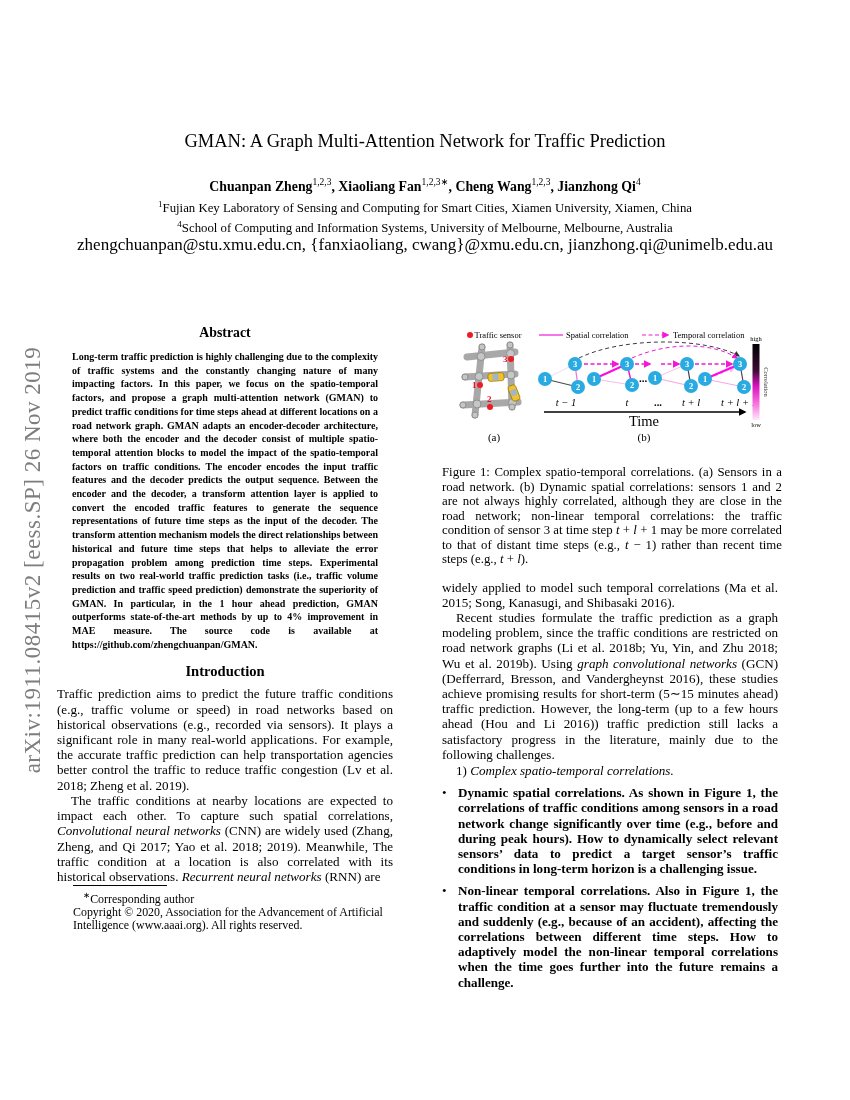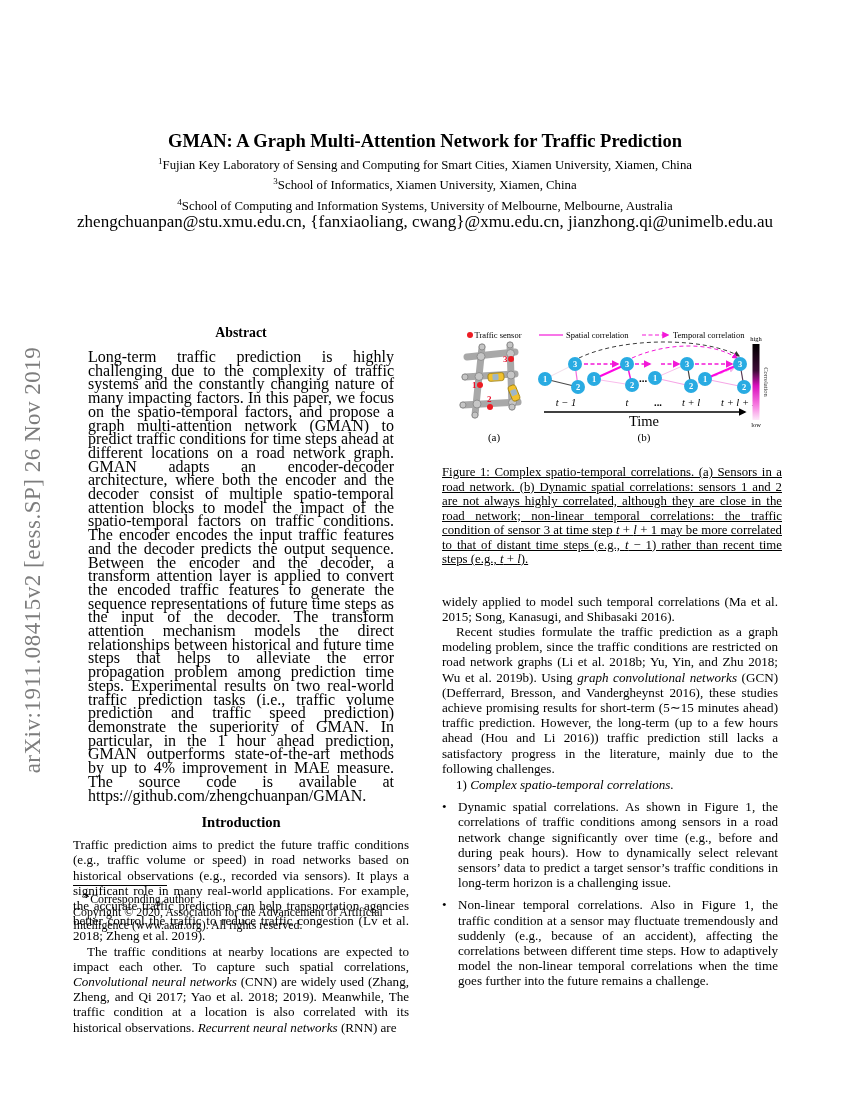--- a/index.html
+++ b/index.html
@@ -13,66 +13,66 @@
     position:absolute; left:33px; top:560px; width:0; height:0;
   }
   .watermark span {
     display:inline-block; white-space:nowrap;
     transform:translate(-50%,-50%) rotate(-90deg);
     font-size:23px; color:#7d7d7d; letter-spacing:0.5px;
     font-family:"Liberation Serif", serif;
   }
   
   .header { position:absolute; left:0; top:131px; width:850px; text-align:center; }
-  .title { font-size:18.5px; font-weight:bold; }
+  .title { font-size:18.5px; font-weight:normal; }
   .authors { margin-top:24px; font-size:13.8px; font-weight:bold; }
   .authors sup { font-weight:normal; font-size:9.5px; }
   .affils { margin-top:1px; font-size:12.8px; line-height:16.2px; }
   .affils sup { font-size:9px; }
   .emails { font-size:17px; line-height:16.2px; }
   
   .col { position:absolute; top:325px; width:336px; text-align:justify; }
-  .col-left  { left:73px; }
+  .col-left  { left:57px; }
   .col-right { left:442px; }
   .abs-head { text-align:center; font-size:13.8px; font-weight:bold; margin-bottom:9px; }
-  .abs-body { padding:0 15px; font-size:16px; line-height:13.7px; text-align:justify; }
+  .abs-body { padding:0 15px; font-size:10px; line-height:13.7px; text-align:justify;font-weight:bold; }
   .sec-head { text-align:center; font-size:14.6px; font-weight:bold; margin-top:12px; margin-bottom:6px; }
   .body-p { font-size:13.1px; line-height:15.2px; text-align:justify; }
   .indent { text-indent:14px; }
   
   .footnote { position:absolute; left:73px; top:885px; width:336px; font-size:11.9px; line-height:13.2px; }
   .footnote .rule { width:94px; border-top:1px solid #000; margin-bottom:3px; }
   .footnote sup { font-size:8.5px; }
   .fn-indent { text-indent:10px; }
   
   .fig-wrap { width:340px; }
-  .fig-caption { margin-top:14px; font-size:12.8px; line-height:14.5px; text-align:justify;text-decoration:underline; }
-  .rc-first { margin-top:27px; }
+  .fig-caption { margin-top:14px; font-size:12.8px; line-height:14.5px; text-align:justify; }
+  .rc-first { margin-top:13px; }
   .challenge { margin-top:1px;margin-left:14px; }
   .bullets { margin-top:4px; }
   .bullet-row { display:flex; margin-top:7px; }
   .bullet-marker { width:16px; flex:none; font-size:13.1px; line-height:15.2px; }
-  .bullet-text { flex:1; font-size:13.1px; line-height:15.2px; text-align:justify; }
+  .bullet-text { flex:1; font-size:13.1px; line-height:15.2px; text-align:justify;font-weight:bold; }
   em { font-style:italic; }
   svg text { font-family:"Liberation Serif", serif; }
 </style>
 </head>
 <body>
 
 <div class="page">
 
   <div class="watermark">
     <span>arXiv:1911.08415v2  [eess.SP]  26 Nov 2019</span>
   </div>
 
   <div class="header">
     <div class="title">GMAN: A Graph Multi-Attention Network for Traffic Prediction</div>
+    <div class="authors"><span>Chuanpan Zheng</span><sup>1,2,3</sup><span>, Xiaoliang Fan</span><sup>1,2,3∗</sup><span>, Cheng Wang</span><sup>1,2,3</sup><span>, Jianzhong Qi</span><sup>4</sup></div>
     <div class="affils">
       <div><sup>1</sup><span>Fujian Key Laboratory of Sensing and Computing for Smart Cities, Xiamen University, Xiamen, China</span></div>
-      <div><sup>3</sup><span>School of Informatics, Xiamen University, Xiamen, China</span></div>
       <div><sup>4</sup><span>School of Computing and Information Systems, University of Melbourne, Melbourne, Australia</span></div>
       <div class="emails">zhengchuanpan@stu.xmu.edu.cn, {fanxiaoliang, cwang}@xmu.edu.cn, jianzhong.qi@unimelb.edu.au</div>
     </div>
   </div>
 
   <div class="col col-left">
     <div class="abs-head">Abstract</div>
     <div class="abs-body">Long-term traffic prediction is highly challenging due to the complexity of traffic systems and the constantly changing nature of many impacting factors. In this paper, we focus on the spatio-temporal factors, and propose a graph multi-attention network (GMAN) to predict traffic conditions for time steps ahead at different locations on a road network graph. GMAN adapts an encoder-decoder architecture, where both the encoder and the decoder consist of multiple spatio-temporal attention blocks to model the impact of the spatio-temporal factors on traffic conditions. The encoder encodes the input traffic features and the decoder predicts the output sequence. Between the encoder and the decoder, a transform attention layer is applied to convert the encoded traffic features to generate the sequence representations of future time steps as the input of the decoder. The transform attention mechanism models the direct relationships between historical and future time steps that helps to alleviate the error propagation problem among prediction time steps. Experimental results on two real-world traffic prediction tasks (i.e., traffic volume prediction and traffic speed prediction) demonstrate the superiority of GMAN. In particular, in the 1 hour ahead prediction, GMAN outperforms state-of-the-art methods by up to 4% improvement in MAE measure. The source code is available at https://github.com/zhengchuanpan/GMAN.</div>
     <div class="sec-head">Introduction</div>
     <p class="body-p">Traffic prediction aims to predict the future traffic conditions (e.g., traffic volume or speed) in road networks based on historical observations (e.g., recorded via sensors). It plays a significant role in many real-world applications. For example, the accurate traffic prediction can help transportation agencies better control the traffic to reduce traffic congestion (Lv et al. 2018; Zheng et al. 2019).</p>

